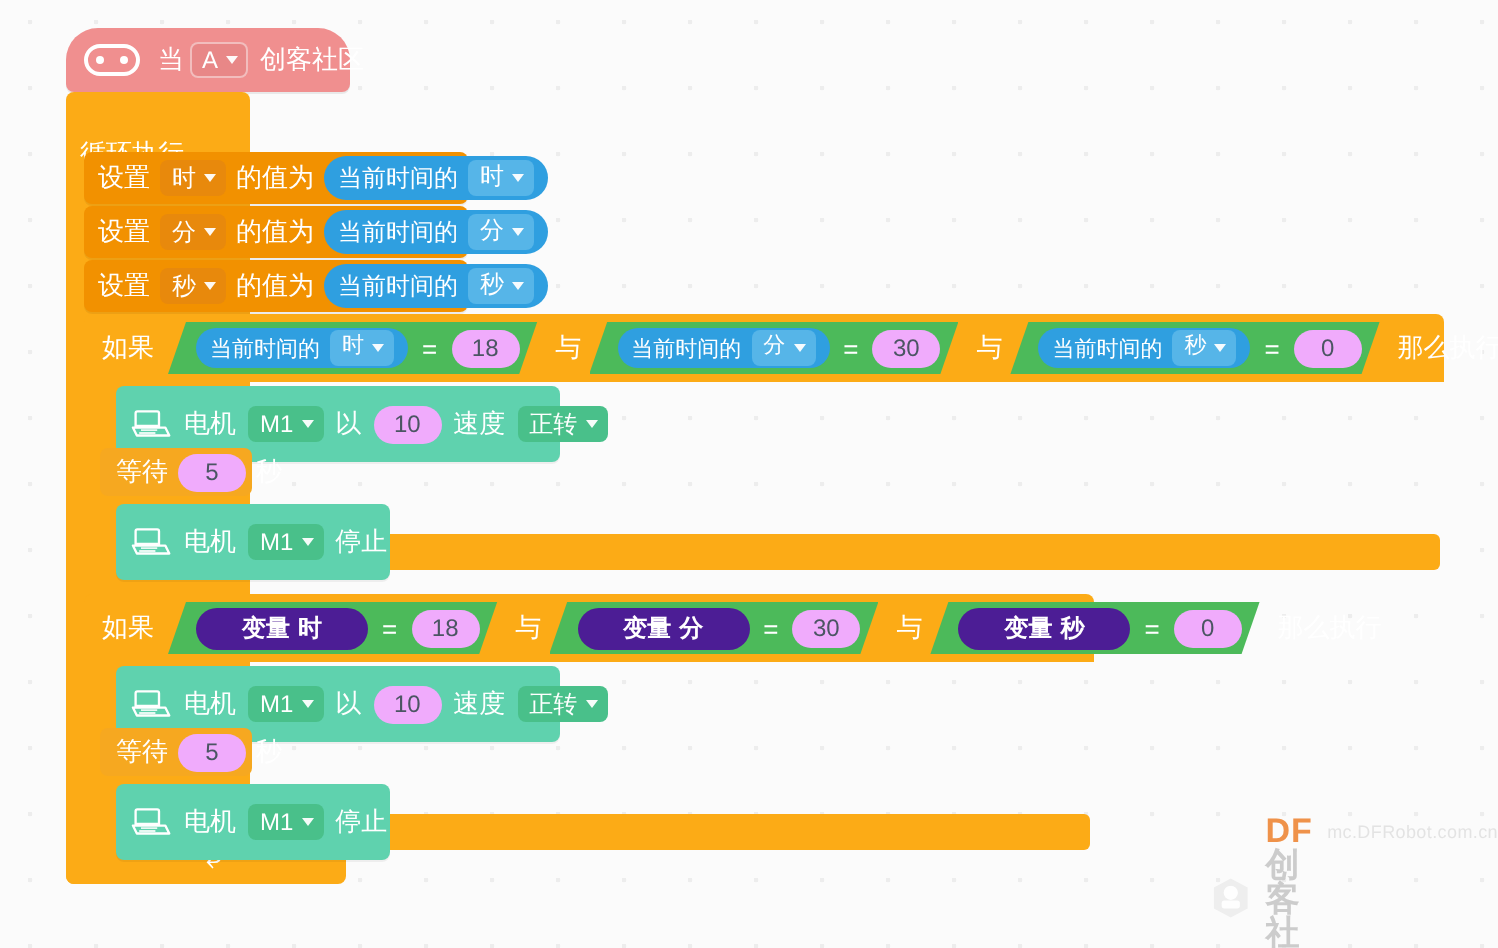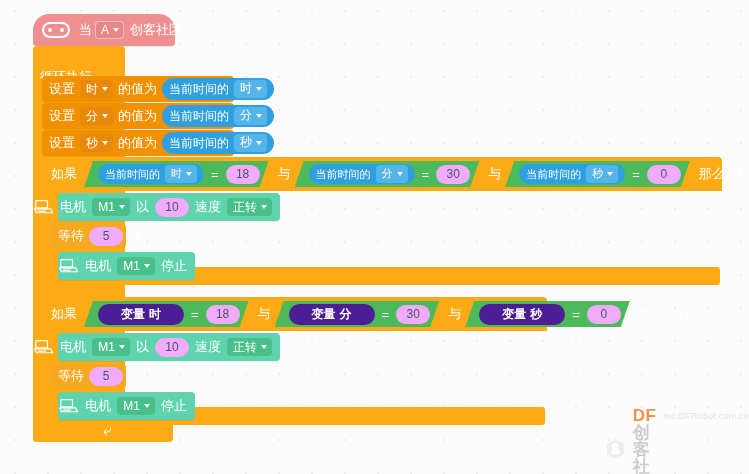--- a/index.html
+++ b/index.html
@@ -182,27 +182,26 @@
     padding: 0 23px; gap: 4px;
     color: #fff; font-size: 12px;
     white-space: nowrap;
     font-weight: 600;
   }
 
   
   .row-motor {
     background: #5fd2ae;
     border-radius: 4px;
-    height: 28px;
+    height: 38px;
     display: flex; align-items: center;
     padding: 0 8px 0 6px;
     gap: 6px;
     color: #fff; font-size: 13px;
     box-shadow: 0 1px 0 rgba(0,0,0,.05);
-    justify-content: flex-end;
   }
   .row-wait {
     background: #f6a820;
     border-radius: 4px;
     height: 24px;
     display: flex; align-items: center;
     padding: 0 8px;
     gap: 5px;
     color: #fff; font-size: 13px;
   }

